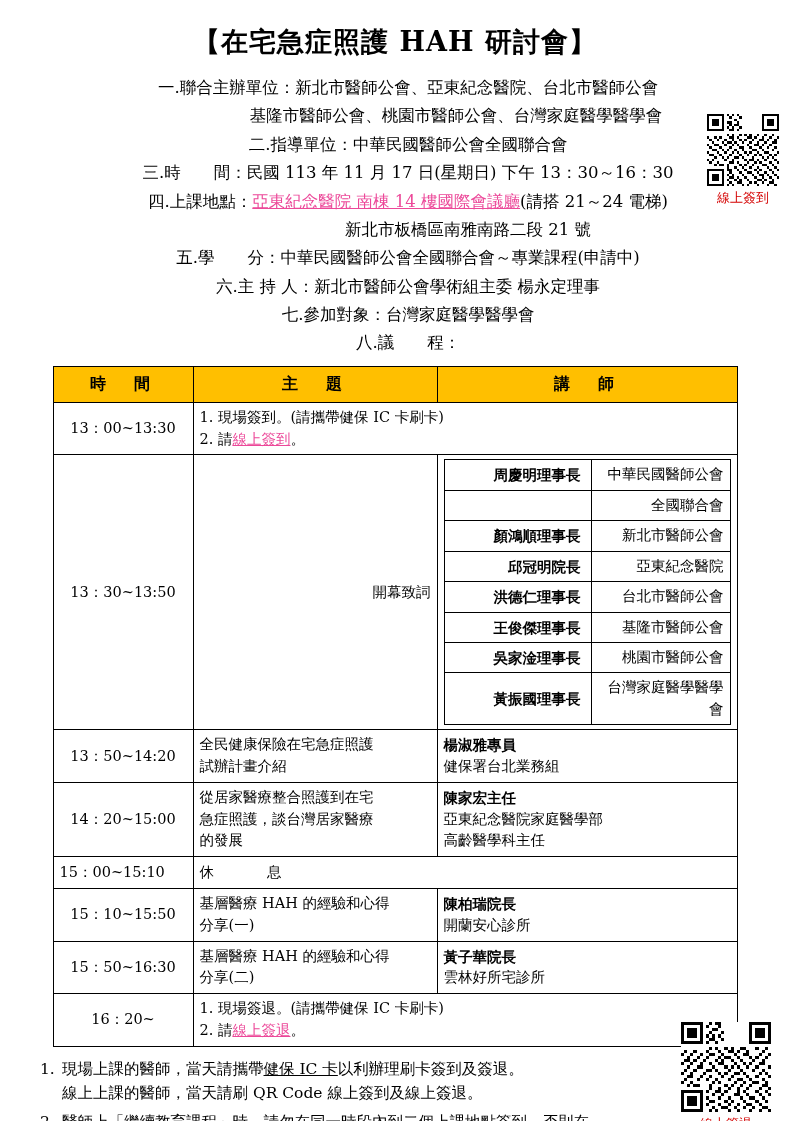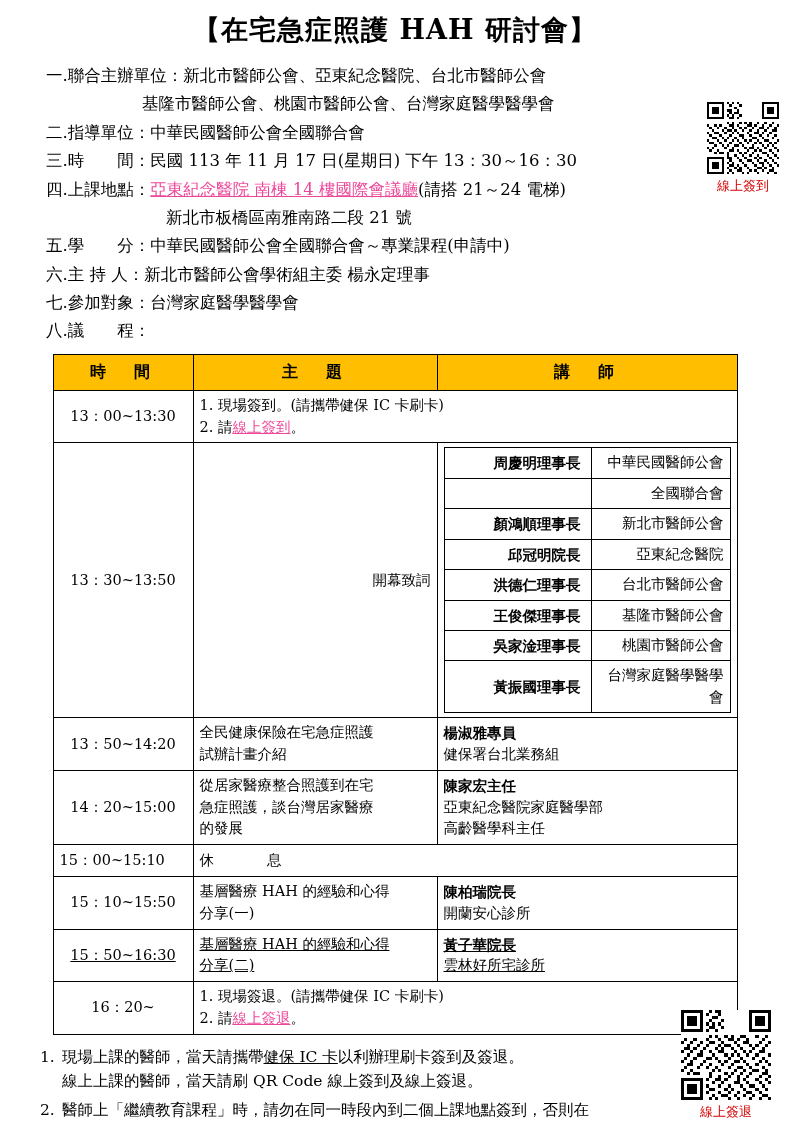--- a/index.html
+++ b/index.html
@@ -20,30 +20,31 @@
     width: 790px;
     height: 1121px;
     padding: 0;
     box-sizing: border-box;
   }
   .title {
     text-align: center;
     font-size: 27px;
     font-weight: bold;
     letter-spacing: 1px;
-    margin-top: 12px;
+    margin-top: 24px;
     margin-bottom: 14px;
     font-family: "DejaVu Serif", "Liberation Serif", serif;
   }
   .info-block {
     padding: 0 20px 0 46px;
     font-size: 16.5px;
     line-height: 1.72;
     font-family: "DejaVu Serif", "Liberation Serif", serif;
     position: relative;
+    text-align: center;
   }
   .info-line {
     white-space: nowrap;
   }
   .indent-1 {
     padding-left: 96px;
   }
   .indent-2 {
     padding-left: 120px;
   }
@@ -529,21 +530,21 @@
         <td class="td-topic">
           <div>基層醫療 HAH 的經驗和心得</div>
           <div>分享(一)</div>
         </td>
         <td class="td-speaker">
           <div class="spk-name">陳柏瑞院長</div>
           <div>開蘭安心診所</div>
         </td>
       </tr>
 
-      <tr style="height:50px;text-decoration:underline;">
+      <tr style="height:50px;">
         <td class="td-time">15：50~16:30</td>
         <td class="td-topic">
           <div>基層醫療 HAH 的經驗和心得</div>
           <div>分享(二)</div>
         </td>
         <td class="td-speaker">
           <div class="spk-name">黃子華院長</div>
           <div>雲林好所宅診所</div>
         </td>
       </tr>

